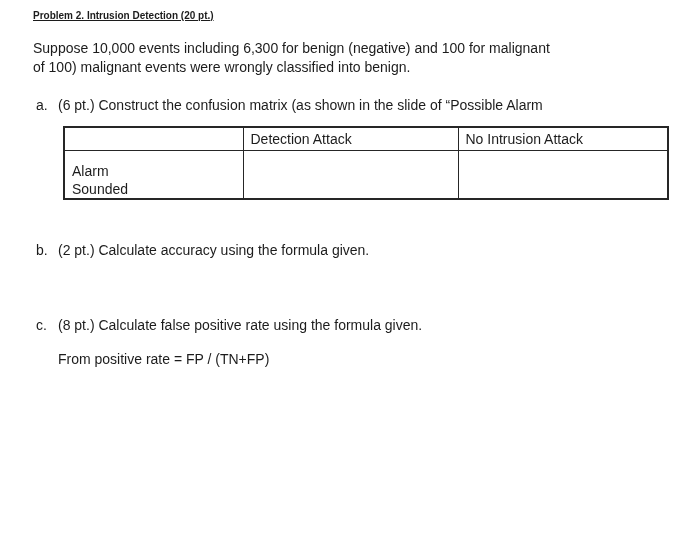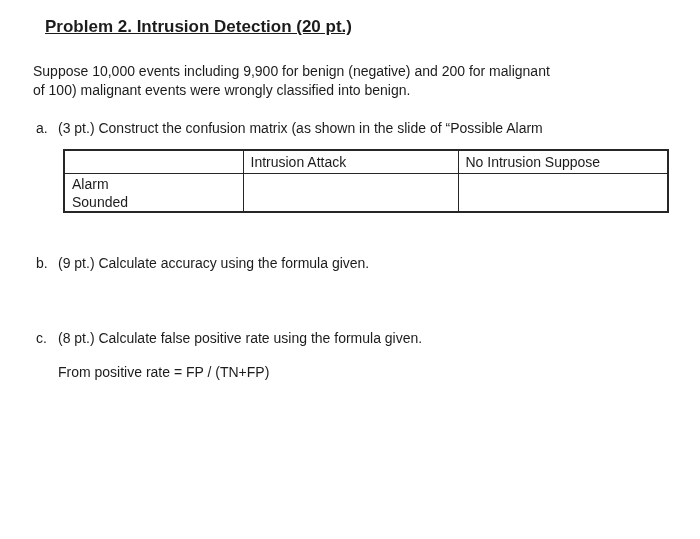--- a/index.html
+++ b/index.html
@@ -4,22 +4,22 @@
 <style>
   html, body { margin:0; padding:0; background:#ffffff; }
   body {
     width:700px; height:539px; overflow:hidden;
     font-family:"Liberation Sans","DejaVu Sans",sans-serif;
     font-size:14px; line-height:19px; color:#1c1c1c;
     -webkit-font-smoothing:antialiased;
   }
   .page { padding:5px 30px 0 33px; }
   .title {
-    font-size:17px; font-weight:bold; text-decoration:underline;
-    margin:12px; display:inline-block;
+    font-size:10px; font-weight:bold; text-decoration:underline;
+    margin:0; display:inline-block;
   }
   .intro { margin-top:14px; }
   .intro .line { white-space:nowrap; }
   .item { display:flex; margin-left:3px; }
   .item .letter { width:22px; flex:none; }
   .item .content { flex:1; }
   .item-a { margin-top:19px; }
   .item-b { margin-top:41px; }
   .item-c { margin-top:56px; }
   .formula { margin:15px 0 0 25px; white-space:nowrap; }
@@ -30,72 +30,72 @@
   }
   table.matrix th, table.matrix td {
     border:1.5px solid #262626;
     font-weight:normal; text-align:left;
     padding:0 7px; font-size:14px;
   }
   table.matrix tr.head-row th {
     height:22px; line-height:19px; vertical-align:middle;
   }
   table.matrix tr.body-row td {
-    vertical-align:top; line-height:18px; padding-top:1px;
+    vertical-align:top; line-height:18px; padding-top:11px;
   }
   table.matrix tr.body-row-1 td { height:35px; }
   table.matrix tr.body-row-2 td { height:36px; }
 </style>
 </head>
 <body>
 
 <div class="page">
 
   <div class="title">Problem 2. Intrusion Detection (20 pt.)</div>
 
   <div class="intro">
-    <div class="line">Suppose 10,000 events including 9,900 for benign (negative) and 200 for malignant</div>
+    <div class="line">Suppose 10,000 events including 6,300 for benign (negative) and 100 for malignant</div>
     <div class="line">of 100) malignant events were wrongly classified into benign.</div>
   </div>
 
   <div class="item item-a">
     <div class="letter">a.</div>
     <div class="content">
-      <div>(3 pt.) Construct the confusion matrix (as shown in the slide of “Possible Alarm</div>
+      <div>(6 pt.) Construct the confusion matrix (as shown in the slide of “Possible Alarm</div>
     </div>
   </div>
 
   <div class="table-wrap">
     <table class="matrix">
       <colgroup>
         <col style="width:179px">
         <col style="width:215px">
         <col style="width:210px">
       </colgroup>
       <tbody>
           <tr class="head-row">
         <th></th>
-        <th>Intrusion Attack</th>
-        <th>No Intrusion Suppose</th>
+        <th>Detection Attack</th>
+        <th>No Intrusion Attack</th>
       </tr>
       <tr class="body-row body-row-1">
         <td>
           <div>Alarm</div>
           <div>Sounded</div>
         </td>
         <td></td>
         <td></td>
       </tr>
     </tbody>
       </table>
   </div>
 
   <div class="item item-b">
     <div class="letter">b.</div>
-    <div class="content">(9 pt.) Calculate accuracy using the formula given.</div>
+    <div class="content">(2 pt.) Calculate accuracy using the formula given.</div>
   </div>
 
 
   <div class="item item-c">
     <div class="letter">c.</div>
     <div class="content">(8 pt.) Calculate false positive rate using the formula given.</div>
   </div>
 
   <div class="formula">From positive rate = FP / (TN+FP)</div>
 

